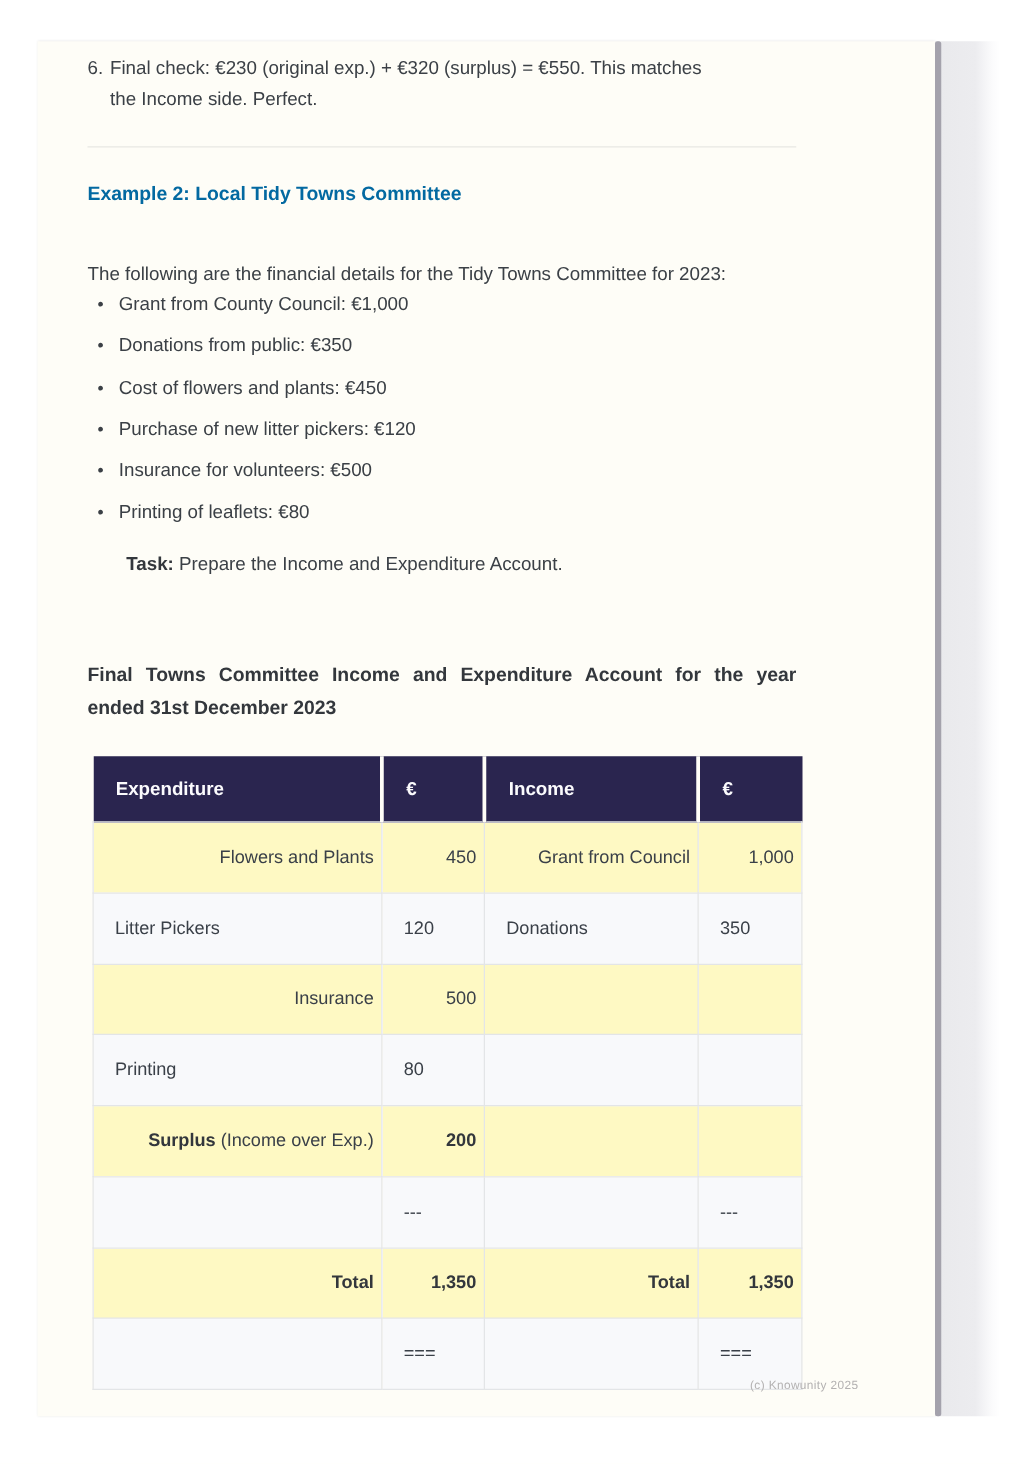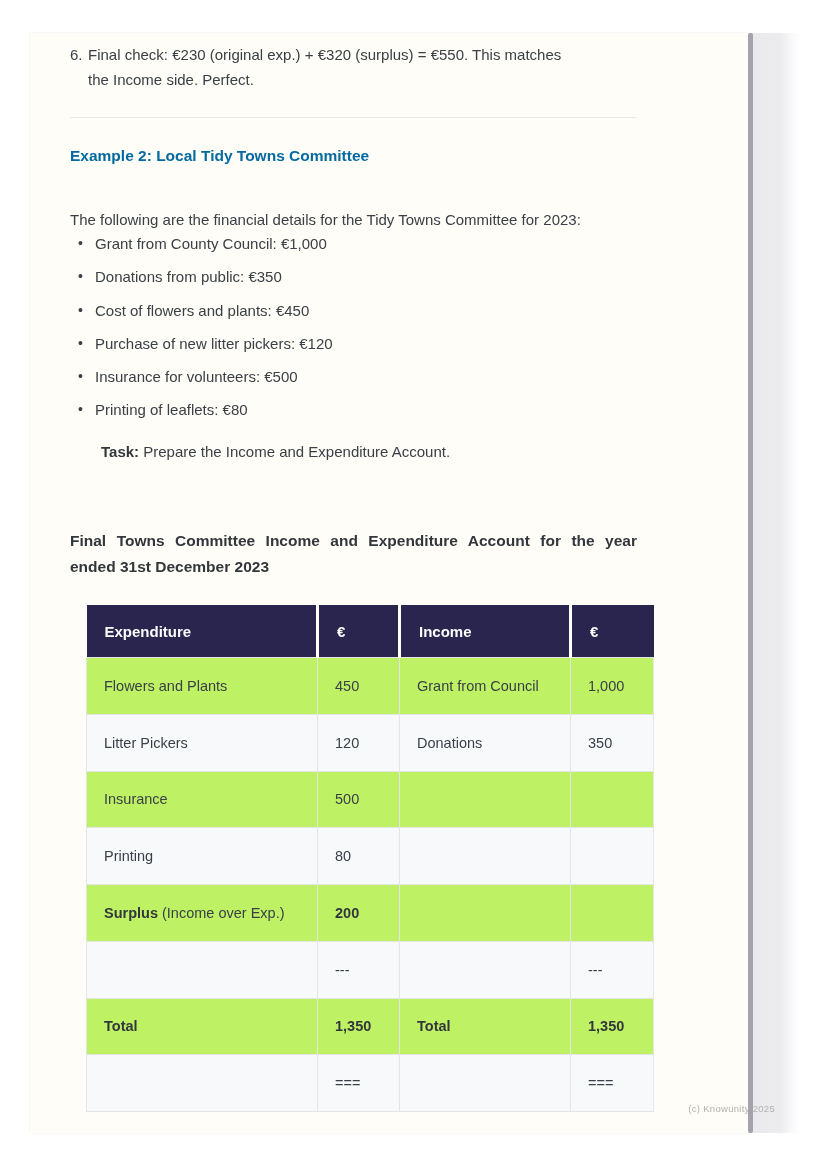--- a/index.html
+++ b/index.html
@@ -22,42 +22,42 @@
   .bullets{top:198px;margin:0;padding:0;list-style:none;}
   .bullets li{position:relative;padding-left:25px;font-size:15px;line-height:25px;margin-bottom:8.3px;}
   .bullets .dot{position:absolute;left:8px;top:0;font-size:14px;}
   .p-task{top:410px;font-size:15px;margin-left:31px;}
   .p-solution{top:451px;font-size:15px;}
   .bold{font-weight:bold;color:#33373c;}
   .acct-title{top:495px;font-size:15.5px;font-weight:bold;color:#33373c;line-height:26px;}
   .acct-title .l1{display:block;text-align:justify;text-align-last:justify;}
   .acct-title .l2{display:block;}
   table.acct{
-    position:absolute;left:56px;top:572px;width:567px;
+    position:absolute;left:44px;top:572px;width:567px;
     border-collapse:collapse;table-layout:fixed;
   }
   table.acct col.c1{width:231px;}
   table.acct col.c2{width:82px;}
   table.acct col.c3{width:171px;}
   table.acct col.c4{width:83px;}
   table.acct th{
     background:#2a254f;color:#fbfbfd;font-weight:600;font-size:15px;
     text-align:left;height:52px;padding:0 0 0 18px;border:none;
   }
   table.acct th + th{border-left:3px solid #fefdf7;}
   table.acct td{
     border:1px solid #e3e5e7;height:55.75px;padding:0 6px 0 17px;
     font-size:14.5px;color:#3a4048;vertical-align:middle;
     white-space:nowrap;overflow:hidden;
   }
-  tr.row-odd td{background:#bef264;}
+  tr.row-odd td{background:#fef9c3;text-align:right;}
   tr.row-even td{background:#f8f9fb;}
   td .b{font-weight:bold;color:#33373c;}
   .watermark{
-    position:absolute;top:1103px;left:600px;width:175px;text-align:right;
+    position:absolute;top:1103px;left:600px;width:175px;text-align:left;
     font-size:9.5px;color:#b3b1b1;z-index:6;letter-spacing:0.3px;
   }
   .scroll-strip{
     position:absolute;left:748px;top:33px;width:52px;height:1100px;
     background:linear-gradient(to right,#e9e9ec 0%,#ececef 62%,#fbfbfc 88%,#ffffff 100%);
     z-index:4;
   }
   .scroll-thumb{
     position:absolute;left:748px;top:33px;width:5px;height:1100px;
     background:#a4a2ac;border-radius:2px;z-index:5;

